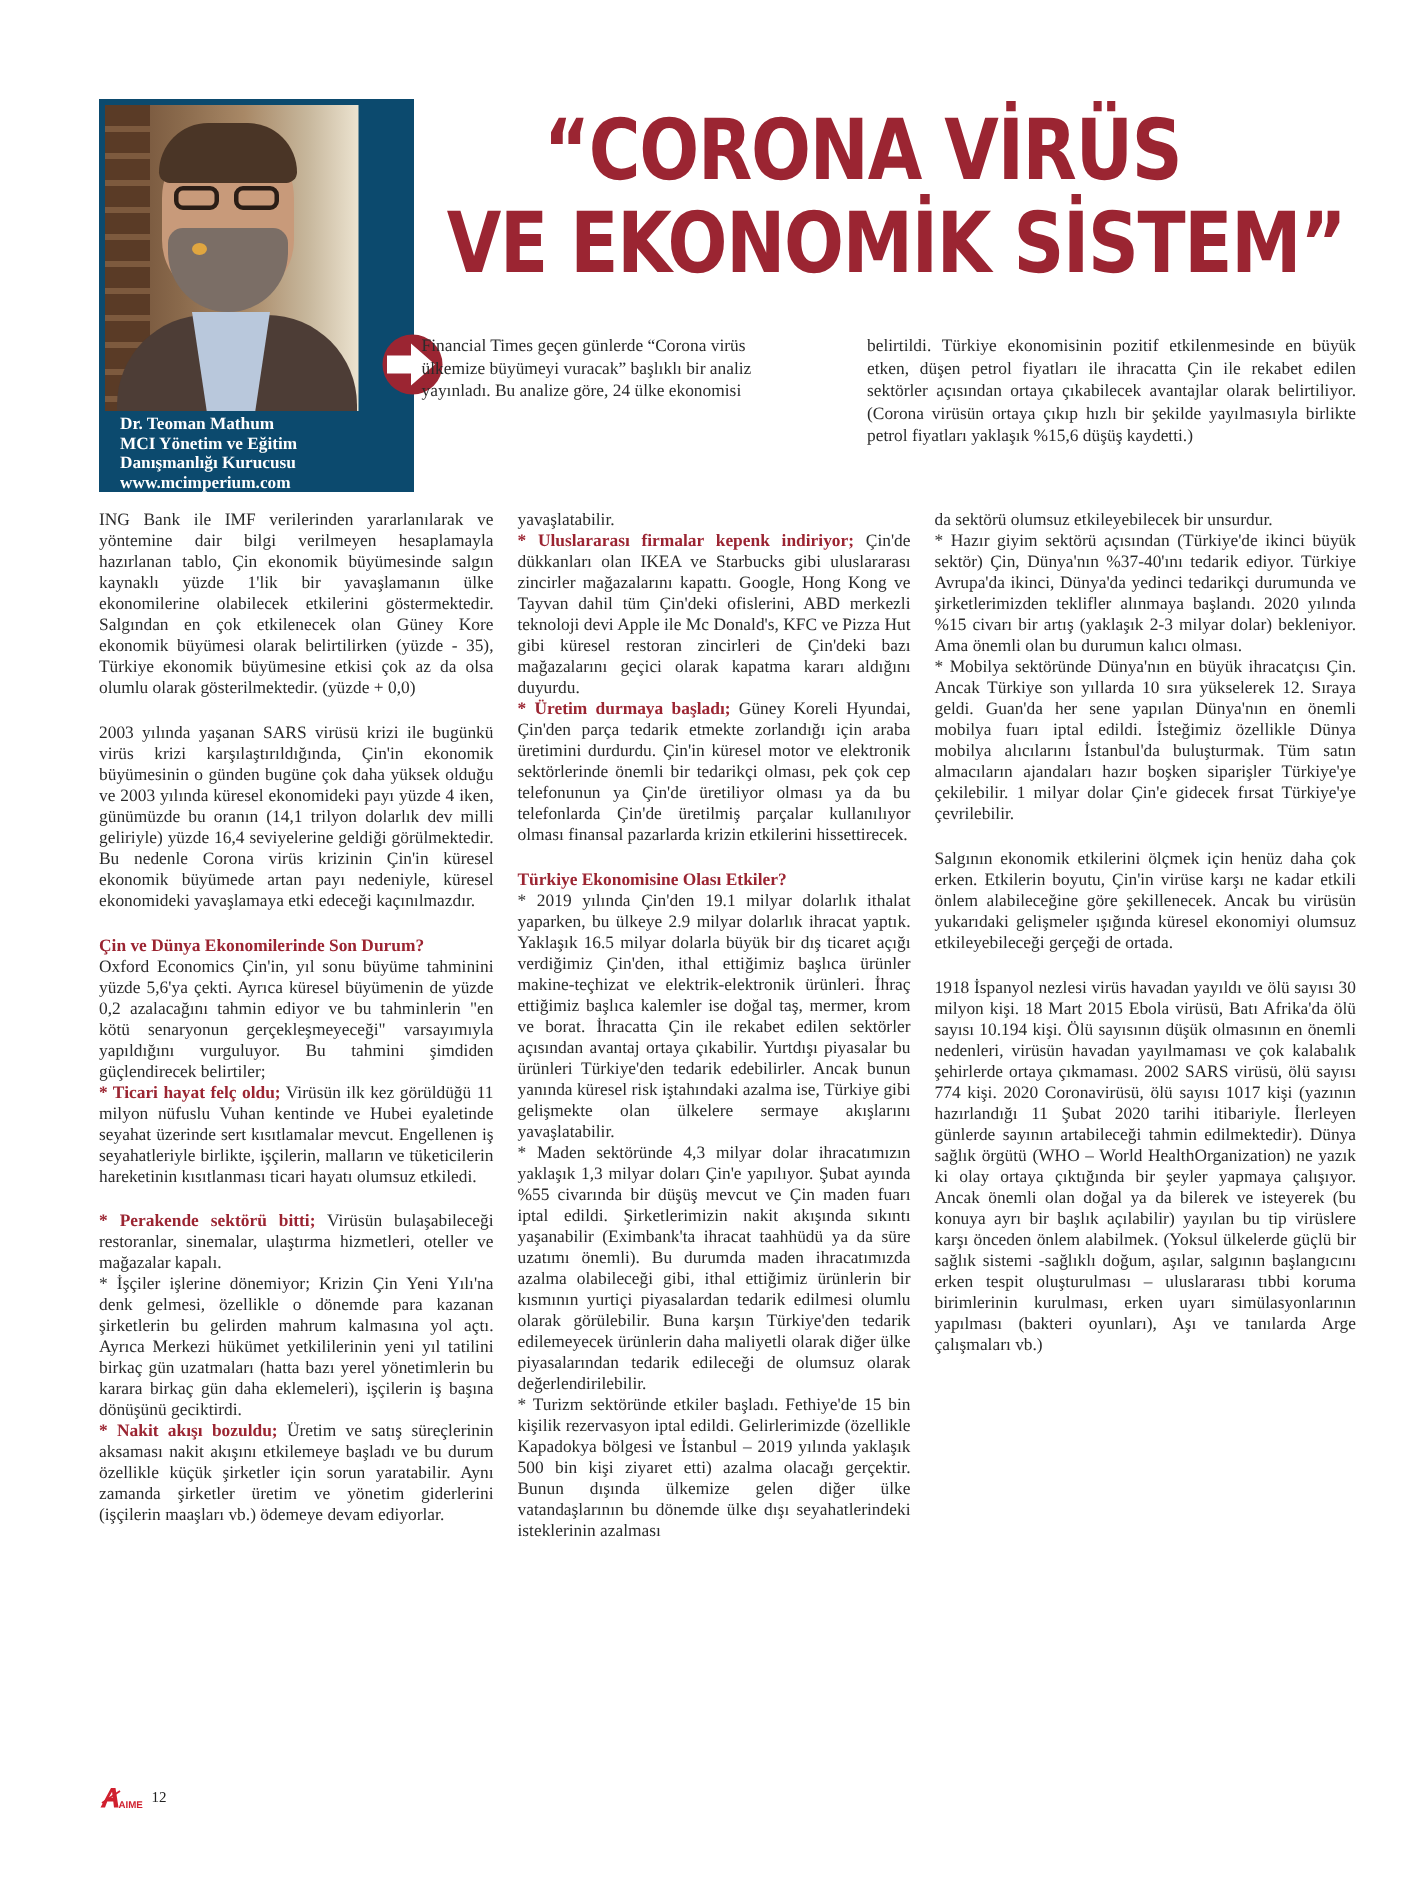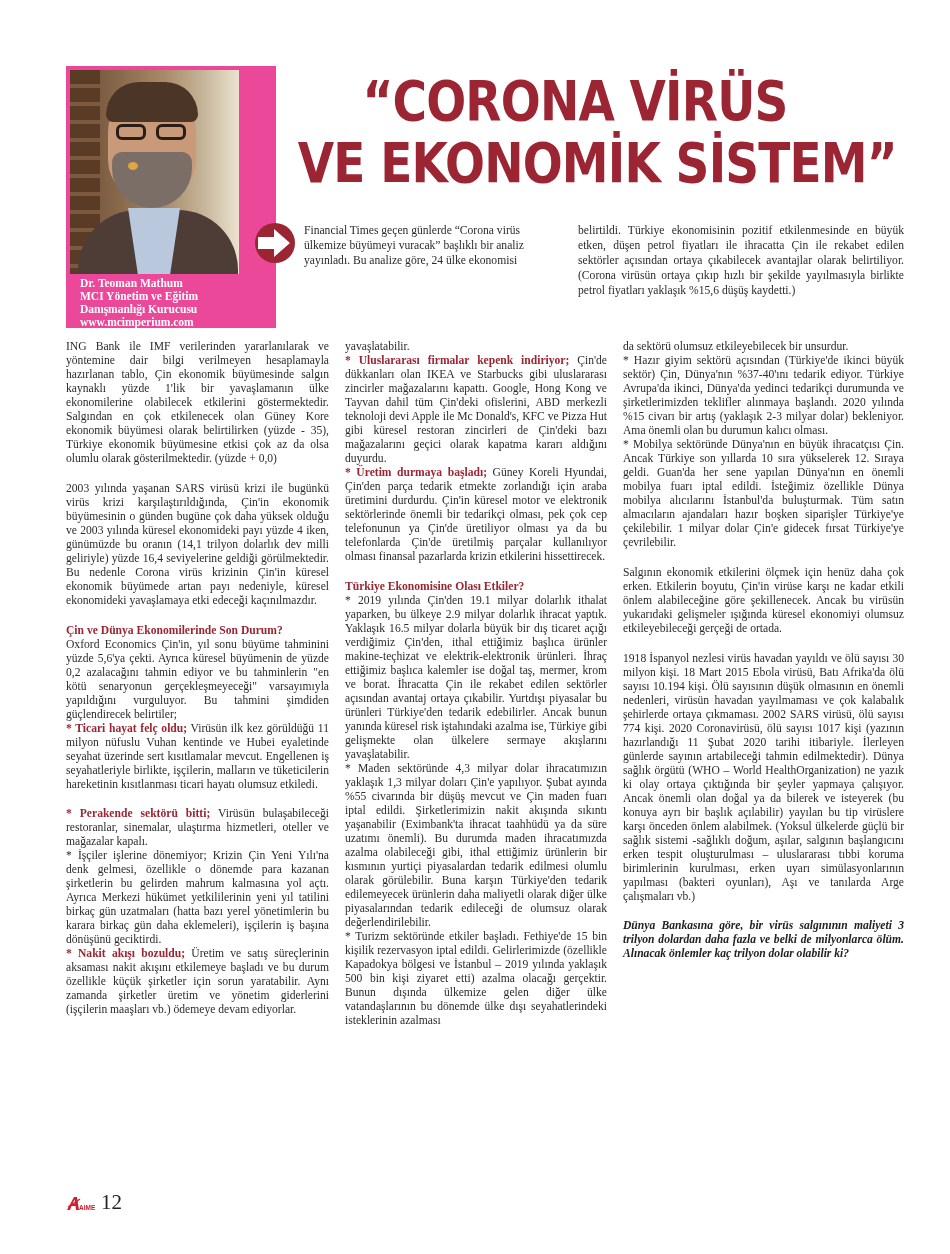--- a/index.html
+++ b/index.html
@@ -1,20 +1,20 @@
 <!DOCTYPE html>
 <html><head>
 <meta charset="utf-8">
 <style>
   html, body { margin: 0; padding: 0; background: #ffffff; }
   body { width: 950px; height: 1254px; position: relative; overflow: hidden;
          font-family: "Liberation Serif", "DejaVu Serif", serif; color: #2b2b2b; }
 
   .photo-frame { position: absolute; left: 66px; top: 66px; width: 210px; height: 262px;
-                 background: #ec4899; box-sizing: border-box; padding: 4px; }
+                 background: #0c4a6e; box-sizing: border-box; padding: 4px; }
   .photo { width: 169px; height: 204px; position: relative; overflow: hidden;
            background: linear-gradient(90deg, #6b4a33 0%, #8a6a4c 30%, #a88866 55%, #c7b79c 80%, #ece3d0 100%); }
   .photo .bg-stripe { position: absolute; left: 0; top: 0; width: 30px; height: 100%;
            background: repeating-linear-gradient(180deg, #5a3b26 0 14px, #7d5a3e 14px 18px); }
   .photo .head { position: absolute; left: 38px; top: 18px; width: 88px; height: 112px;
            border-radius: 44px 44px 40px 40px; background: #c89a7a; }
   .photo .hair { position: absolute; left: 36px; top: 12px; width: 92px; height: 40px;
            border-radius: 46px 46px 10px 10px; background: #4a3526; }
   .photo .beard { position: absolute; left: 42px; top: 82px; width: 80px; height: 56px;
            border-radius: 10px 10px 40px 40px; background: #7b6e66; }
@@ -34,36 +34,36 @@
   .title { position: absolute; left: 245px; top: 70px; width: 660px; text-align: center;
            font-family: "DejaVu Sans", "Liberation Sans", sans-serif; font-weight: bold;
            color: #9b2532; font-size: 56px; line-height: 62px; letter-spacing: -1px;
            transform: scaleX(0.84); transform-origin: center top; }
   .title div { white-space: nowrap; }
 
   .arrow-icon { position: absolute; left: 254px; top: 222px; width: 42px; height: 42px; }
 
   .intro { position: absolute; top: 224px; font-size: 11.6px; line-height: 14.9px; text-align: justify; }
   .intro-left { left: 256px; width: 306px; }
-  .intro-left .indent { margin-left: 48px; }
+  .intro-left .indent { margin-left: 25px; }
   .intro-right { left: 578px; width: 326px; }
 
   .col { position: absolute; top: 340px; font-size: 11.6px; line-height: 14px; text-align: justify; }
   .col1 { left: 66px; width: 263px; }
   .col2 { left: 345px; width: 262px; }
   .col3 { left: 623px; width: 281px; font-family: Liberation Serif, serif; }
   .col p { margin: 0; }
   .col .gap { height: 15.8px; }
   .hl { color: #9b2532; font-weight: bold; }
   .subhead { color: #9b2532; font-weight: bold; }
   .closing { font-weight: bold; font-style: italic; color: #222; }
 
   .footer { position: absolute; left: 66px; top: 1190px; display: flex; align-items: center; }
   .footer-logo { width: 34px; height: 16px; position: relative; }
-  .footer-page { font-family: "Liberation Serif", serif; font-size: 21px; color: #222; margin-left: 1px; }
+  .footer-page { font-family: "Liberation Serif", serif; font-size: 10px; color: #222; margin-left: 1px; }
 </style>
 </head>
 <body>
 
 <div class="photo-frame">
   <div class="photo">
     <div class="bg-stripe"></div>
     <div class="body"></div>
     <div class="shirt"></div>
     <div class="head"></div>
@@ -127,21 +127,20 @@
 
 <div class="col col3">
   <p>da sektörü olumsuz etkileyebilecek bir unsurdur.</p>
   <p>* Hazır giyim sektörü açısından (Türkiye'de ikinci büyük sektör) Çin, Dünya'nın %37-40'ını tedarik ediyor. Türkiye Avrupa'da ikinci, Dünya'da yedinci tedarikçi durumunda ve şirketlerimizden teklifler alınmaya başlandı. 2020 yılında %15 civarı bir artış (yaklaşık 2-3 milyar dolar) bekleniyor. Ama önemli olan bu durumun kalıcı olması.</p>
   <p>* Mobilya sektöründe Dünya'nın en büyük ihracatçısı Çin. Ancak Türkiye son yıllarda 10 sıra yükselerek 12. Sıraya geldi. Guan'da her sene yapılan Dünya'nın en önemli mobilya fuarı iptal edildi. İsteğimiz özellikle Dünya mobilya alıcılarını İstanbul'da buluşturmak. Tüm satın almacıların ajandaları hazır boşken siparişler Türkiye'ye çekilebilir. 1 milyar dolar Çin'e gidecek fırsat Türkiye'ye çevrilebilir.</p>
   <div class="gap"></div>
   <p>Salgının ekonomik etkilerini ölçmek için henüz daha çok erken. Etkilerin boyutu, Çin'in virüse karşı ne kadar etkili önlem alabileceğine göre şekillenecek. Ancak bu virüsün yukarıdaki gelişmeler ışığında küresel ekonomiyi olumsuz etkileyebileceği gerçeği de ortada.</p>
   <div class="gap"></div>
   <p>1918 İspanyol nezlesi virüs havadan yayıldı ve ölü sayısı 30 milyon kişi. 18 Mart 2015 Ebola virüsü, Batı Afrika'da ölü sayısı 10.194 kişi. Ölü sayısının düşük olmasının en önemli nedenleri, virüsün havadan yayılmaması ve çok kalabalık şehirlerde ortaya çıkmaması. 2002 SARS virüsü, ölü sayısı 774 kişi. 2020 Coronavirüsü, ölü sayısı 1017 kişi (yazının hazırlandığı 11 Şubat 2020 tarihi itibariyle. İlerleyen günlerde sayının artabileceği tahmin edilmektedir). Dünya sağlık örgütü (WHO – World HealthOrganization) ne yazık ki olay ortaya çıktığında bir şeyler yapmaya çalışıyor. Ancak önemli olan doğal ya da bilerek ve isteyerek (bu konuya ayrı bir başlık açılabilir) yayılan bu tip virüslere karşı önceden önlem alabilmek. (Yoksul ülkelerde güçlü bir sağlık sistemi -sağlıklı doğum, aşılar, salgının başlangıcını erken tespit oluşturulması – uluslararası tıbbi koruma birimlerinin kurulması, erken uyarı simülasyonlarının yapılması (bakteri oyunları), Aşı ve tanılarda Arge çalışmaları vb.)</p>
   <div class="gap"></div>
-  <p class="closing">Dünya Bankasına göre, bir virüs salgınının maliyeti 3 trilyon dolardan daha fazla ve belki de milyonlarca ölüm. Alınacak önlemler kaç trilyon dolar olabilir ki?</p>
 </div>
 
 <div class="footer">
   <svg class="footer-logo" viewBox="0 0 34 16">
     <path d="M1 15 L8 2 L11 2 L13 15 L10 15 L9.5 11 L5.5 11 L4 15 Z M6.5 8.5 L9.2 8.5 L8.7 4.5 Z" fill="#d0202e"></path>
     <path d="M2 12 L14 4" stroke="#d0202e" stroke-width="1.2"></path>
     <text x="13" y="15" font-family="Liberation Sans, sans-serif" font-weight="bold" font-size="6.5" fill="#d0202e">AIME</text>
   </svg>
   <span class="footer-page">12</span>
 </div>

